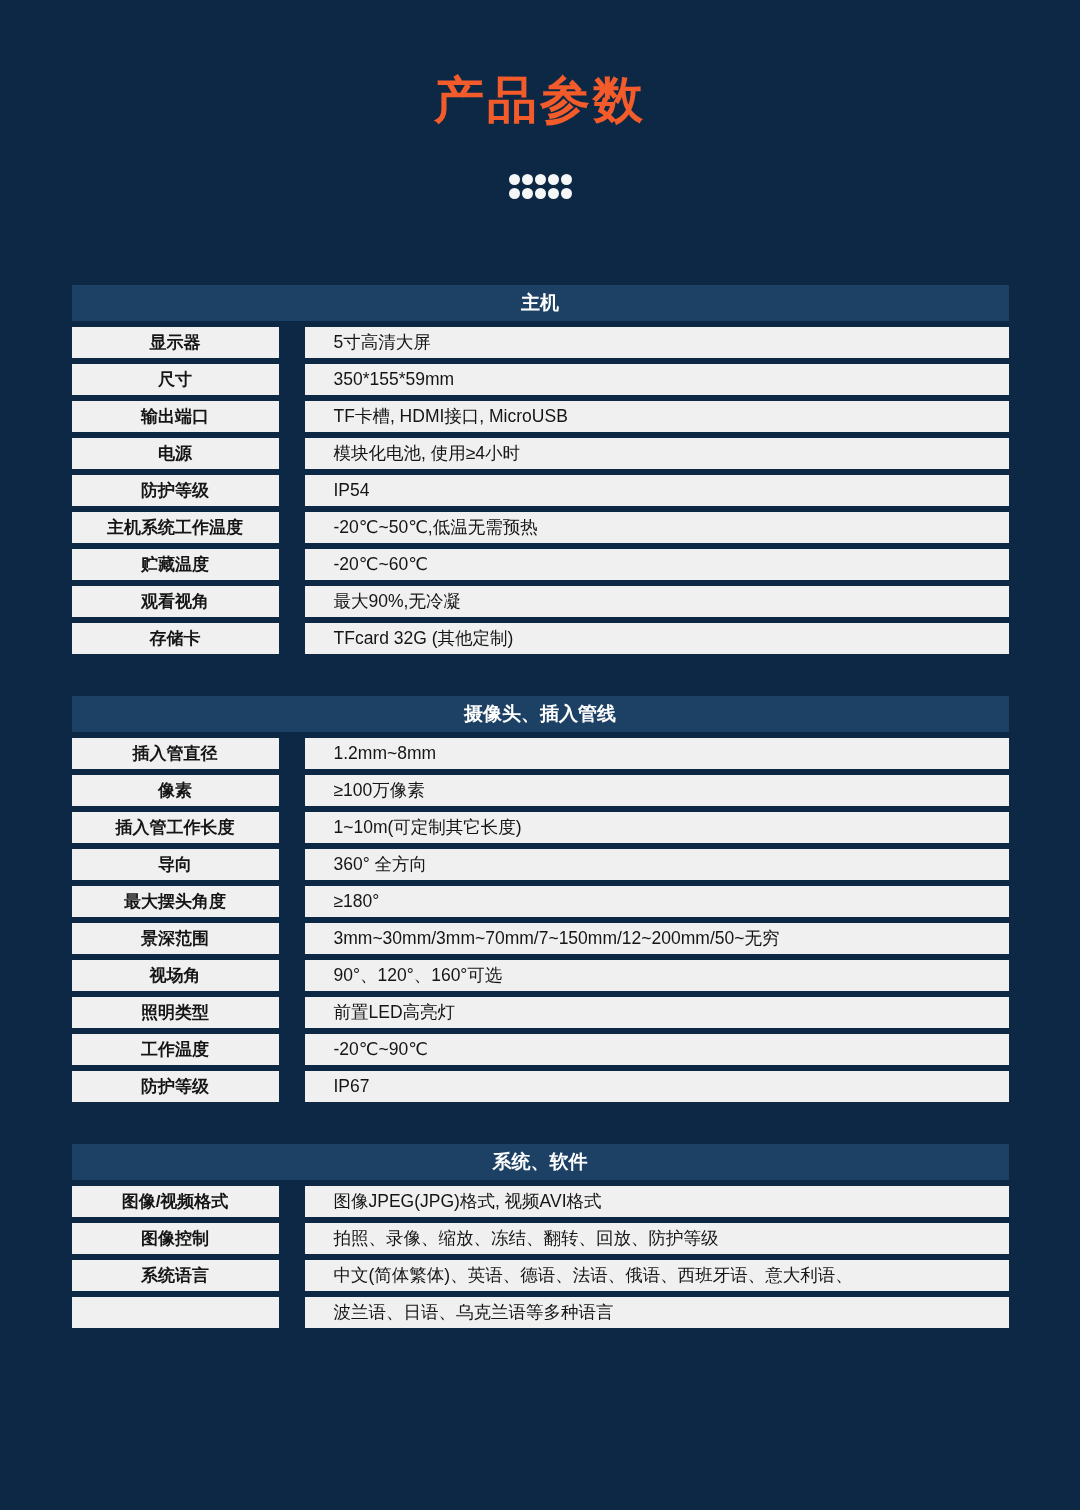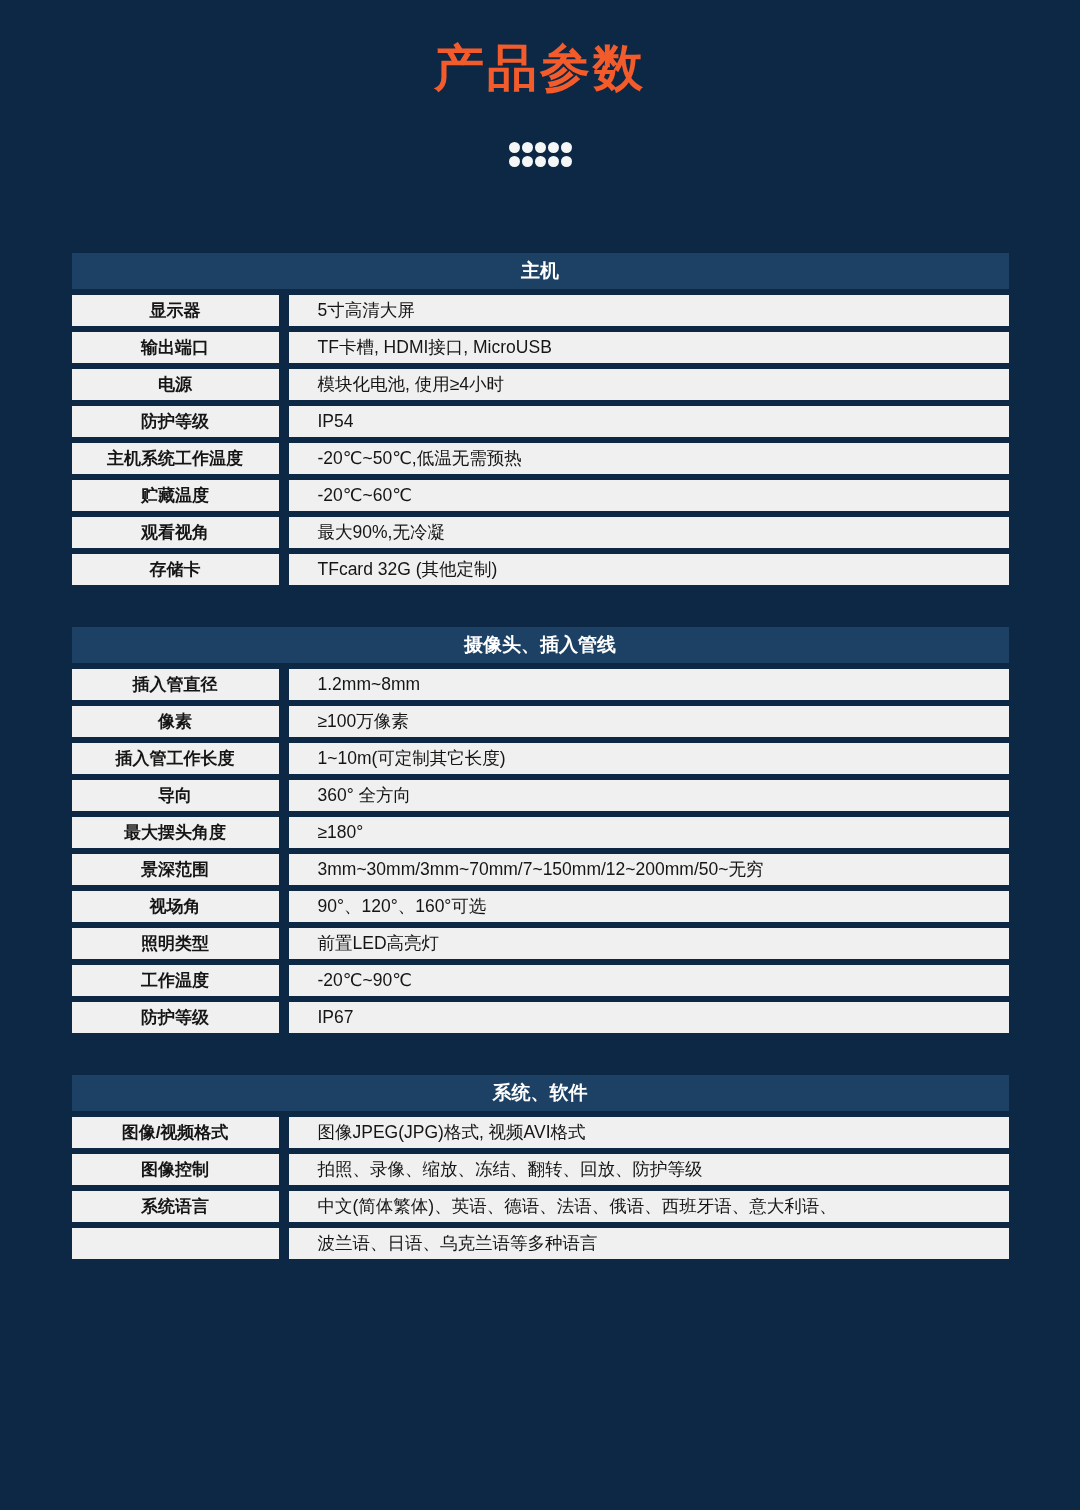--- a/index.html
+++ b/index.html
@@ -7,22 +7,22 @@
     padding: 0;
   }
   body {
     width: 1080px;
     height: 1510px;
     background: #0d2845;
     font-family: "Liberation Sans", "DejaVu Sans", sans-serif;
     overflow: hidden;
   }
   .page-title {
-    margin: 8px;
-    padding-top: 32px;
+    margin: 0;
+    padding-top: 72px;
     text-align: center;
     font-size: 50px;
     line-height: 1.15;
     font-weight: bold;
     color: #f35b2b;
     letter-spacing: 3px;
   }
   .dots {
     margin: 44px auto 0 auto;
     width: 66px;
@@ -74,21 +74,21 @@
     display: flex;
     align-items: center;
     color: #151515;
   }
   .cell.label {
     flex: none;
     width: 207px;
     justify-content: center;
     font-weight: bold;
     font-size: 17px;
-    margin-right: 10px;
+    margin-right: 26px;
     text-align: center;
   }
   .cell.value {
     flex: 1;
     padding-left: 29px;
     font-weight: normal;
     font-size: 17.5px;
     white-space: nowrap;
     overflow: hidden;
   }
@@ -120,20 +120,24 @@
   <div class="tables">
 
     <section class="spec-table">
       <div class="table-header">主机</div>
       <div class="rows">
           <div class="row">
             <div class="cell label">显示器</div>
             <div class="cell value">5寸高清大屏</div>
           </div>
           <div class="row">
+            <div class="cell label">尺寸</div>
+            <div class="cell value">350*155*59mm</div>
+          </div>
+          <div class="row">
             <div class="cell label">输出端口</div>
             <div class="cell value">TF卡槽, HDMI接口, MicroUSB</div>
           </div>
           <div class="row">
             <div class="cell label">电源</div>
             <div class="cell value">模块化电池, 使用≥4小时</div>
           </div>
           <div class="row">
             <div class="cell label">防护等级</div>
             <div class="cell value">IP54</div>

